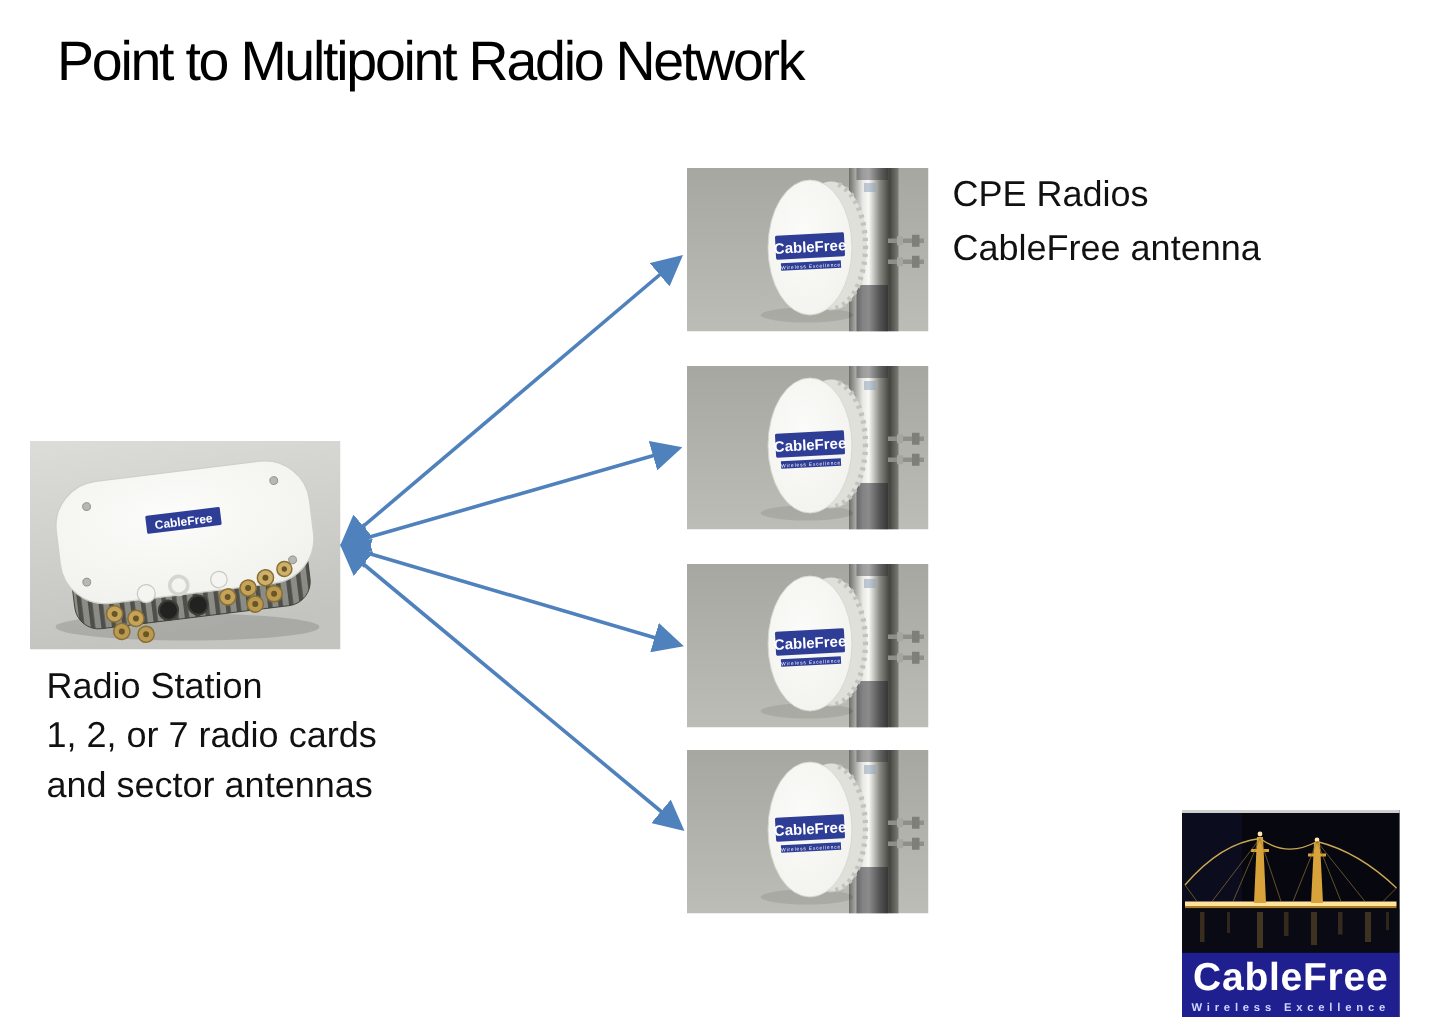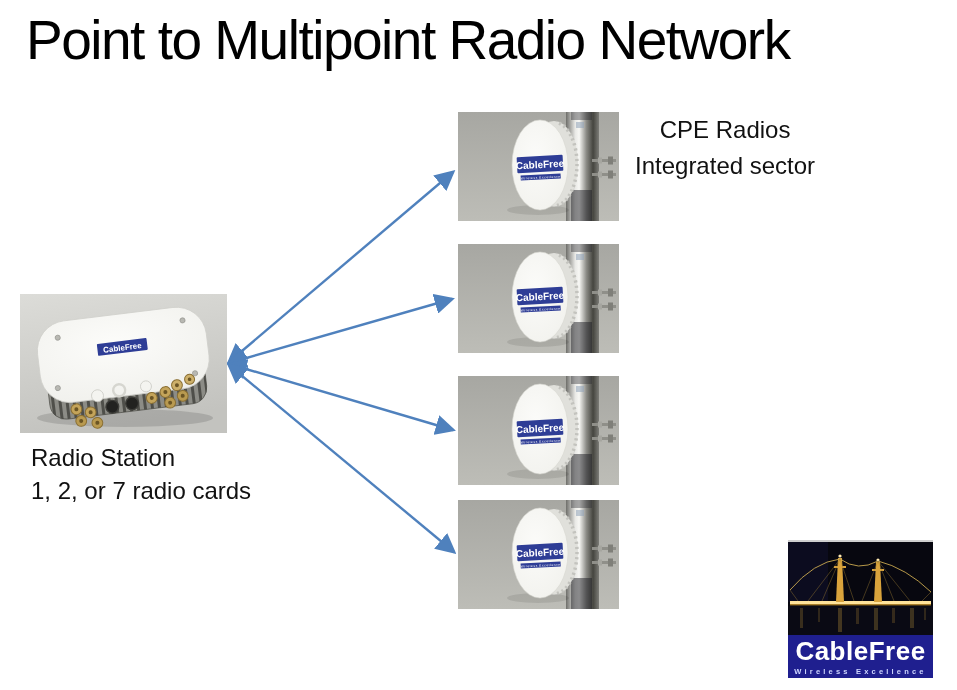--- a/index.html
+++ b/index.html
@@ -1,33 +1,33 @@
 <!DOCTYPE html>
 <html><head>
 <meta charset="utf-8">
 <style>
   html,body{margin:0;padding:0;background:#fff;}
   .slide{
     position:relative;width:957px;height:690px;background:#ffffff;
     overflow:hidden;font-family:"Liberation Sans",sans-serif;color:#111;
   }
   .title{
-    position:absolute;left:22px;top:4px;margin:4px;
-    font-size:55px;font-weight:400;letter-spacing:-1.5px;color:#000;
+    position:absolute;left:22px;top:4px;margin:16px;
+    font-size:37px;font-weight:400;letter-spacing:-1.5px;color:#000;
     white-space:nowrap;
     text-align:center;
   }
   .arrows{position:absolute;left:0;top:0;width:957px;height:690px;pointer-events:none;}
   .photo{position:absolute;display:block;}
   .photo svg{display:block;}
   .base-photo{left:20px;top:294px;width:207px;height:139px;}
   .cpe-photo{left:458px;width:161px;height:109px;}
   .cpe-1{top:112px;} .cpe-2{top:244px;} .cpe-3{top:376px;} .cpe-4{top:500px;}
   .caption{position:absolute;font-size:24px;color:#111;}
-  .cpe-caption{left:635px;top:112px;line-height:36px;text-align:center;}
+  .cpe-caption{left:635px;top:112px;line-height:36px;}
   .base-caption{left:31px;top:441px;line-height:33px;}
   .logo{
     position:absolute;left:788px;top:540px;width:145px;height:138px;
     border-top:2px solid #cfcfcf;box-sizing:border-box;background:#06060e;
   }
   .logo-bridge{display:block;width:145px;height:93px;}
   .logo-bar{
     width:145px;height:43px;background:#1f1f8f;box-sizing:border-box;
     display:flex;flex-direction:column;align-items:center;justify-content:center;
   }
@@ -130,21 +130,21 @@
       </svg>
   </div>
   <div class="photo cpe-photo cpe-4">
     <svg width="161" height="109">
         <use href="#cpe-photo-sym" xlink:href="#cpe-photo-sym"></use>
       </svg>
   </div>
 
   <div class="caption cpe-caption">
     <div>CPE Radios</div>
-    <div>Integrated sector</div>
+    <div>CableFree antenna</div>
   </div>
 
   <div class="photo base-photo">
     <svg width="207" height="139" viewBox="0 0 207 139">
       <defs>
         <linearGradient id="bsbg" x1="0" y1="0" x2="0.25" y2="1">
           <stop offset="0" stop-color="#dcdcd8"></stop>
             <stop offset="1" stop-color="#c3c3bf"></stop>
         </linearGradient>
         <radialGradient id="topG" cx="0.45" cy="0.35" r="0.9">
@@ -197,20 +197,21 @@
           <circle cx="171" cy="90" r="5" fill="#cdb06a" stroke="#8a6f33" stroke-width="1"></circle>
             <circle cx="171" cy="90" r="1.8" fill="#6b5525"></circle>
         </g>
       </g>
     </svg>
   </div>
 
   <div class="caption base-caption">
     <div>Radio Station</div>
     <div>1, 2, or 7 radio cards</div>
+    <div>and sector antennas</div>
   </div>
 
   <div class="logo">
     <svg class="logo-bridge" viewBox="0 0 145 93">
       <rect width="145" height="93" fill="#07070f"></rect>
       <rect x="0" y="0" width="40" height="60" fill="#10102a" opacity="0.6"></rect>
 
       <rect x="0" y="64" width="145" height="29" fill="#0a0a14"></rect>
 
       <g opacity="0.5">

